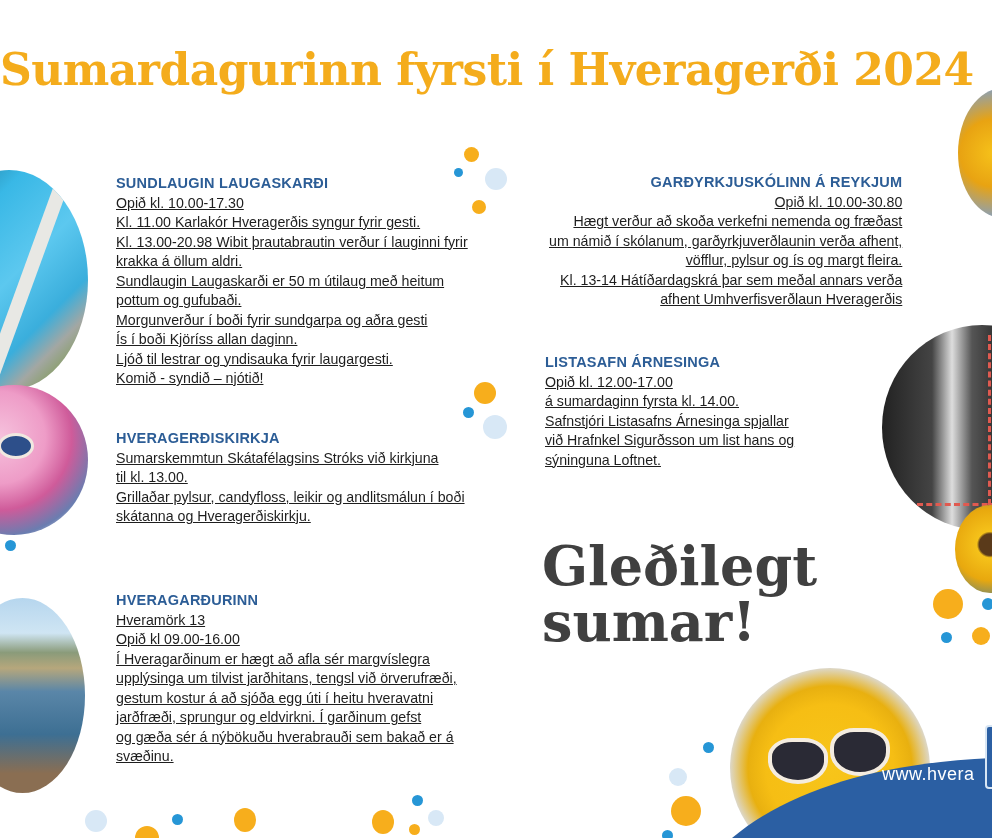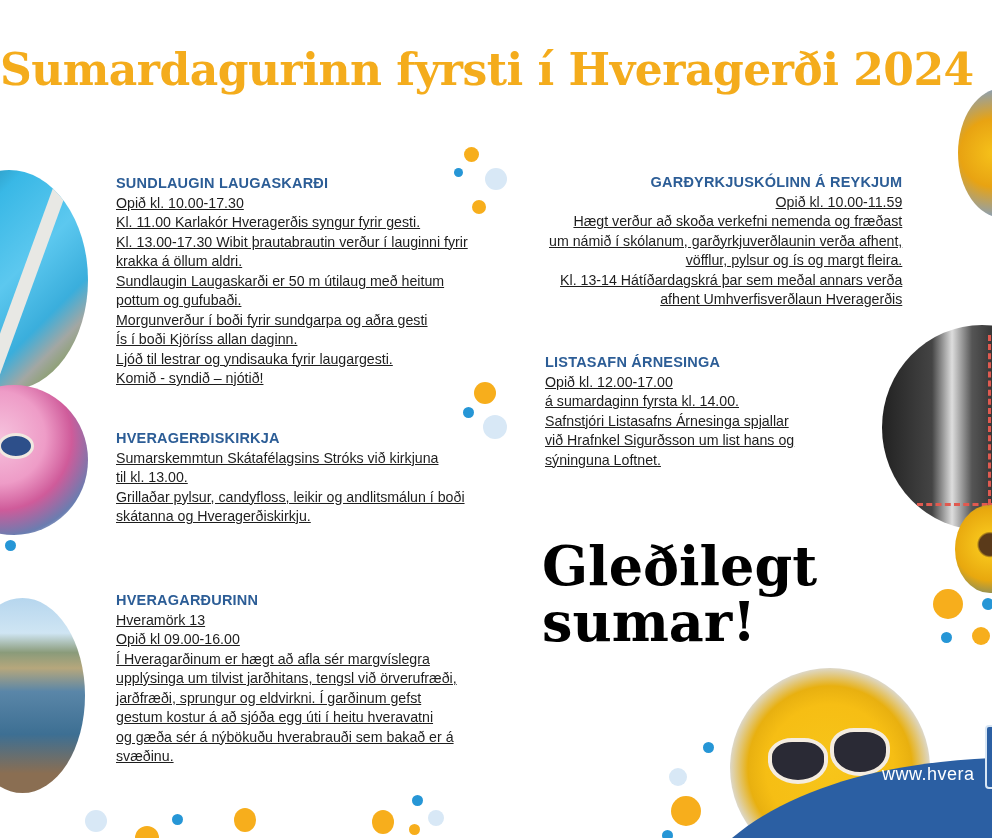--- a/index.html
+++ b/index.html
@@ -1,21 +1,21 @@
 <!DOCTYPE html>
 <html><head>
 <meta charset="utf-8">
 <style>
   html, body { margin:0; padding:0; }
   body { width:992px; height:838px; overflow:hidden; background:#ffffff; position:relative; font-family:"Liberation Sans", sans-serif; }
   .title { position:absolute; left:0; top:44px; width:876px; text-align:center; font-family:"DejaVu Serif", serif; font-weight:bold; font-size:44px; letter-spacing:-0.5px; color:#f4ac1c; white-space:nowrap; }
   .section { position:absolute; color:#1e1e1e; font-size:14.2px; line-height:19.5px; }
   .section h2 { margin:0; font-size:14.5px; font-weight:bold; color:#2c5d96; letter-spacing:0.2px; line-height:19.5px; }
   .section p { margin:0; white-space:nowrap;text-decoration:underline; }
-  .greet { position:absolute; left:542px; top:538px; font-family:"DejaVu Serif", serif; font-weight:bold; color:#000000; font-size:54px; line-height:56px; }
+  .greet { position:absolute; left:542px; top:538px; font-family:"DejaVu Serif", serif; font-weight:bold; color:#404040; font-size:54px; line-height:56px; }
   .greet div { white-space:nowrap; }
   .photo { position:absolute; border-radius:50%; overflow:hidden; }
   .dot { position:absolute; border-radius:50%; }
   .d-or { background:#f7ae1c; }
   .d-bl { background:#2696d6; }
   .d-lb { background:#d8e8f6; }
   .wave { position:absolute; right:0; bottom:0; width:260px; height:90px; }
   .url { position:absolute; left:882px; top:764px; color:#ffffff; font-size:18px; letter-spacing:0.5px; white-space:nowrap; }
 </style>
 </head>
@@ -70,21 +70,21 @@
 <div class="dot d-bl" style="left:662px;top:830px;width:11px;height:11px;"></div>
 <div class="dot d-or" style="left:933px;top:589px;width:30px;height:30px;"></div>
 <div class="dot d-bl" style="left:982px;top:598px;width:12px;height:12px;"></div>
 <div class="dot d-bl" style="left:941px;top:632px;width:11px;height:11px;"></div>
 <div class="dot d-or" style="left:972px;top:627px;width:18px;height:18px;"></div>
 
 <div class="section" style="left:116px;top:174px;">
   <h2>SUNDLAUGIN LAUGASKARÐI</h2>
   <p>Opið kl. 10.00-17.30</p>
   <p>Kl. 11.00 Karlakór Hveragerðis syngur fyrir gesti.</p>
-  <p>Kl. 13.00-17.30 Wibit þrautabrautin verður í lauginni fyrir</p>
+  <p>Kl. 13.00-20.98 Wibit þrautabrautin verður í lauginni fyrir</p>
   <p>krakka á öllum aldri.</p>
   <p>Sundlaugin Laugaskarði er 50 m útilaug með heitum</p>
   <p>pottum og gufubaði.</p>
   <p>Morgunverður í boði fyrir sundgarpa og aðra gesti</p>
   <p>Ís í boði Kjöríss allan daginn.</p>
   <p>Ljóð til lestrar og yndisauka fyrir laugargesti.</p>
   <p>Komið - syndið – njótið!</p>
 </div>
 
 <div class="section" style="left:116px;top:429px;">
@@ -94,29 +94,29 @@
   <p>Grillaðar pylsur, candyfloss, leikir og andlitsmálun í boði</p>
   <p>skátanna og Hveragerðiskirkju.</p>
 </div>
 
 <div class="section" style="left:116px;top:591px;">
   <h2>HVERAGARÐURINN</h2>
   <p>Hveramörk 13</p>
   <p>Opið kl 09.00-16.00</p>
   <p>Í Hveragarðinum er hægt að afla sér margvíslegra</p>
   <p>upplýsinga um tilvist jarðhitans, tengsl við örverufræði,</p>
+  <p>gestum kostur á að sjóða egg úti í heitu hveravatni</p>
   <p>jarðfræði, sprungur og eldvirkni. Í garðinum gefst</p>
-  <p>gestum kostur á að sjóða egg úti í heitu hveravatni</p>
   <p>og gæða sér á nýbökuðu hverabrauði sem bakað er á</p>
   <p>svæðinu.</p>
 </div>
 
 <div class="section" style="left:549px;top:173px;text-align:right;">
   <h2>GARÐYRKJUSKÓLINN Á REYKJUM</h2>
-  <p>Opið kl. 10.00-11.59</p>
+  <p>Opið kl. 10.00-30.80</p>
   <p>Hægt verður að skoða verkefni nemenda og fræðast</p>
   <p>um námið í skólanum, garðyrkjuverðlaunin verða afhent,</p>
   <p>vöfflur, pylsur og ís og margt fleira.</p>
   <p>Kl. 13-14 Hátíðardagskrá þar sem meðal annars verða</p>
   <p>afhent Umhverfisverðlaun Hveragerðis</p>
 </div>
 
 <div class="section" style="left:545px;top:353px;">
   <h2>LISTASAFN ÁRNESINGA</h2>
   <p>Opið kl. 12.00-17.00</p>

